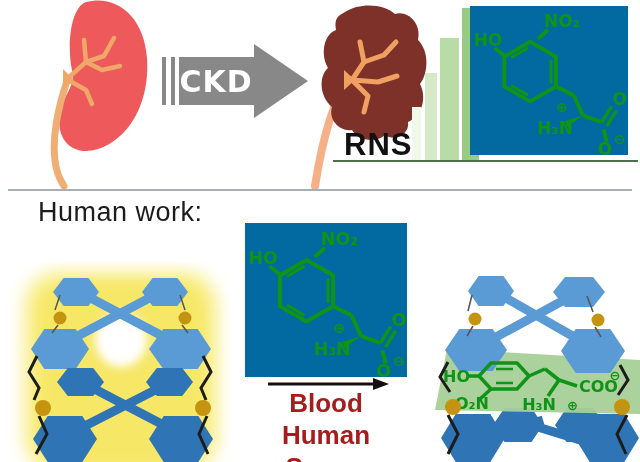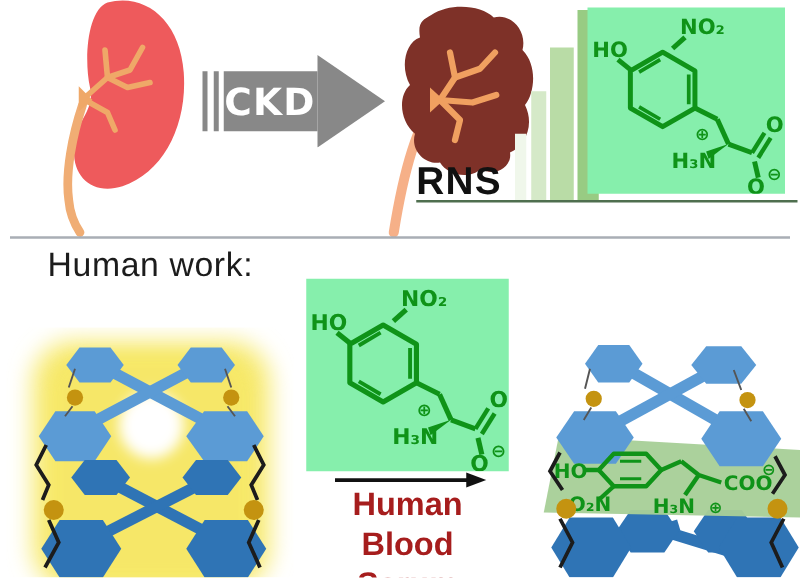--- a/index.html
+++ b/index.html
@@ -5,32 +5,32 @@
   html,body{margin:0;padding:0;}
   body{
     width:640px;height:462px;position:relative;overflow:hidden;
     background:#ffffff;font-family:"Liberation Sans",sans-serif;
   }
   .abs{position:absolute;}
   #this-work{
     left:38px;top:197px;font-size:27px;color:#1c1c1c;letter-spacing:0.5px;
   }
   #rns{
-    left:333px;top:127px;font-size:31px;font-weight:700;color:#111;letter-spacing:1px;
+    left:344px;top:127px;font-size:31px;font-weight:700;color:#111;letter-spacing:1px;
   }
   #divider{
     left:8px;top:189px;width:624px;height:2px;background:#a9aeb5;
   }
   #chart-baseline{
     left:333px;top:160px;width:305px;height:2px;background:#4f6f4f;
   }
   #bar-chart{
     left:408px;top:8px;width:76px;height:152px;
   }
-  .green-panel{background:#86efac;}
+  .green-panel{background:#0369a1;}
   #panel-top{left:470px;top:6px;width:158px;height:149px;}
   #panel-mid{left:245px;top:223px;width:162px;height:154px;}
   #serum-text{
     left:245px;top:387px;width:162px;text-align:center;
     font-size:26px;font-weight:700;color:#a61d1d;line-height:32px;
   }
   svg text{font-family:"DejaVu Sans","Liberation Sans",sans-serif;}
   .mol-label{font-weight:bold;fill:#0f9318;}
 </style>
 </head>
@@ -180,22 +180,22 @@
     <text class="mol-label" x="150" y="139" font-size="14" text-anchor="middle">⊖</text>
   </svg>
 </div>
 
 <svg class="abs" style="left:268px;top:376px" width="122" height="16" viewBox="0 0 122 16">
   <line x1="0" y1="8" x2="106" y2="8" stroke="#111" stroke-width="3"></line>
   <polygon points="105,2 121,8 105,14" fill="#111"></polygon>
 </svg>
 
 <div id="serum-text" class="abs">
+  <div>Blood</div>
   <div>Human</div>
-  <div>Blood</div>
   <div>Serum</div>
 </div>
 
 <svg class="abs" style="left:415px;top:262px" width="225" height="200" viewBox="0 0 225 200">
 
   <g>
     <line x1="100" y1="158" x2="178" y2="182" stroke="#2f74b5" stroke-width="9"></line>
     <line x1="128" y1="158" x2="50" y2="182" stroke="#2f74b5" stroke-width="9"></line>
     <polygon points="89.5,146 116.5,146 128,163 116.5,180 89.5,180 78,163" fill="#2f74b5"></polygon>
     <polygon points="151.5,146 178.5,146 190,163 178.5,180 151.5,180 140,163" fill="#2f74b5"></polygon>

